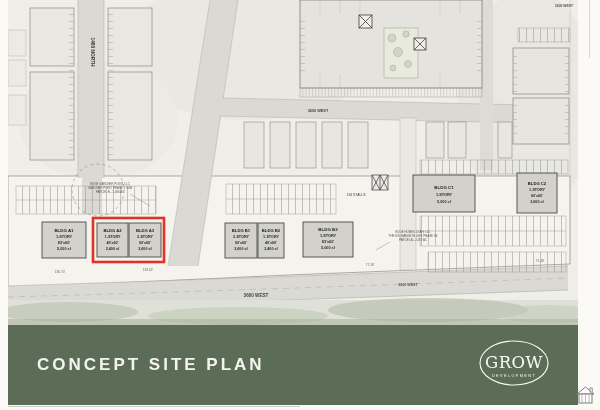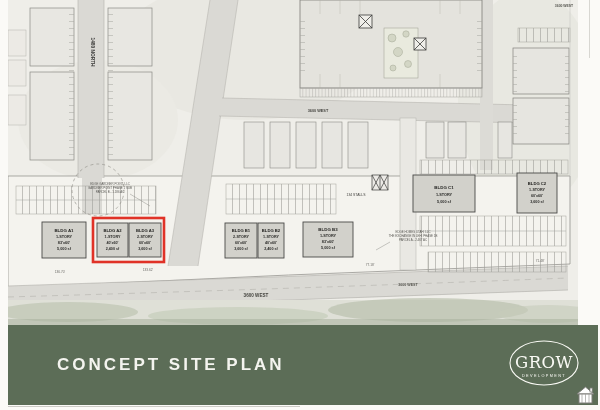--- a/index.html
+++ b/index.html
@@ -1,24 +1,24 @@
 <!DOCTYPE html>
 <html><head>
 <meta charset="utf-8">
 <style>
   html,body{margin:0;padding:0;background:#ffffff;}
   .page{position:relative;width:600px;height:410px;background:#fbfaf7;overflow:hidden;
         font-family:"Liberation Sans", sans-serif;}
   .plan-wrap{position:absolute;left:8px;top:0;width:570px;height:325px;}
   svg text{font-family:"Liberation Sans", sans-serif;}
   .banner{position:absolute;left:8px;top:325px;width:570px;height:80px;background:#5c6d57;
-          display:flex;align-items:center;padding-left:20px;}
+          display:flex;align-items:center;}
   .banner-title{color:#f4f4ef;font-size:17px;font-weight:bold;letter-spacing:3px;
                 padding-left:29px;white-space:nowrap;}
-  .logo{position:absolute;right:16px;top:13px;width:76px;height:52px;}
+  .logo{position:absolute;right:26px;top:13px;width:76px;height:52px;}
   .logo text{fill:#fafaf5;}
   .logo .grow{font-family:"DejaVu Serif", serif;}
   .house-icon-wrap{position:absolute;left:575px;top:386px;width:21px;height:18px;}
   .hairline-bottom{position:absolute;left:8px;top:406px;width:292px;height:1px;background:#cbcac5;}
   .hairline-right{position:absolute;left:589px;top:0;width:1px;height:58px;background:#d8d7d2;}
 </style>
 </head>
 <body>
 
 <div class="page">

